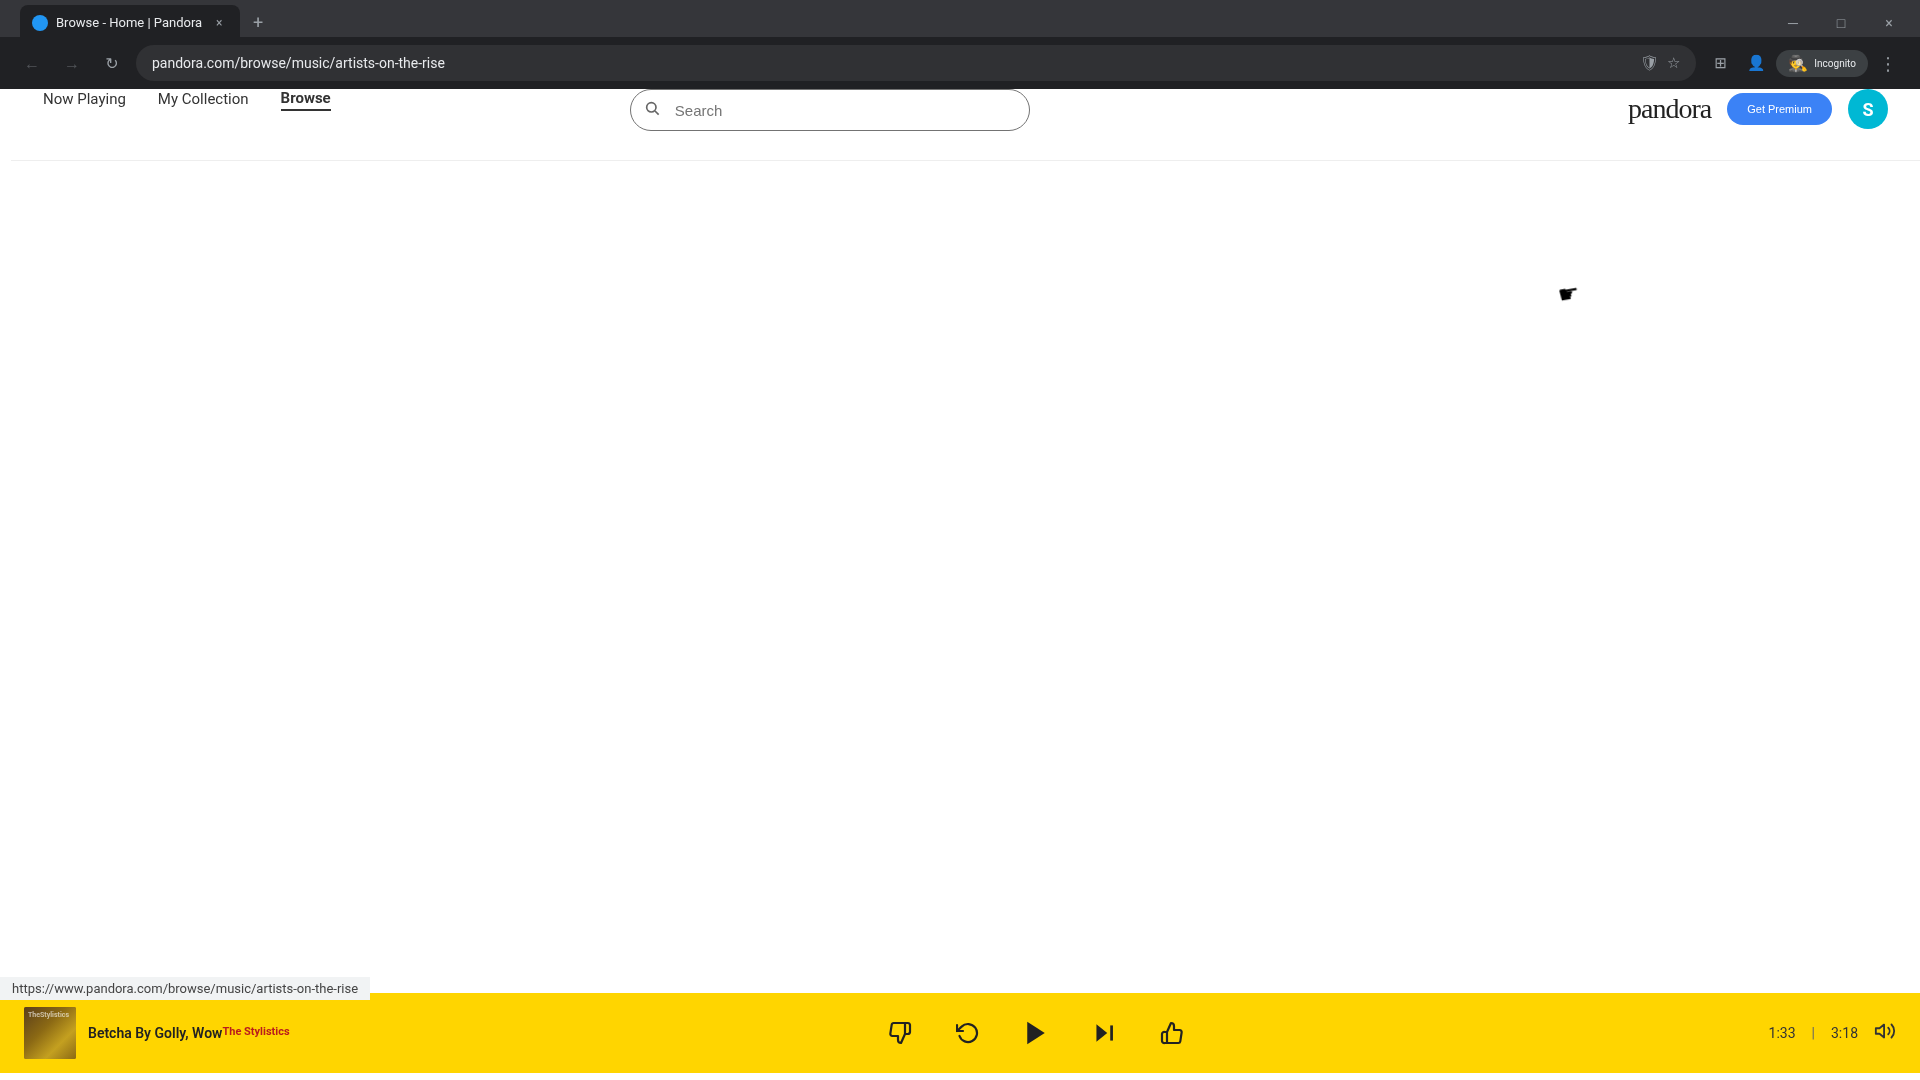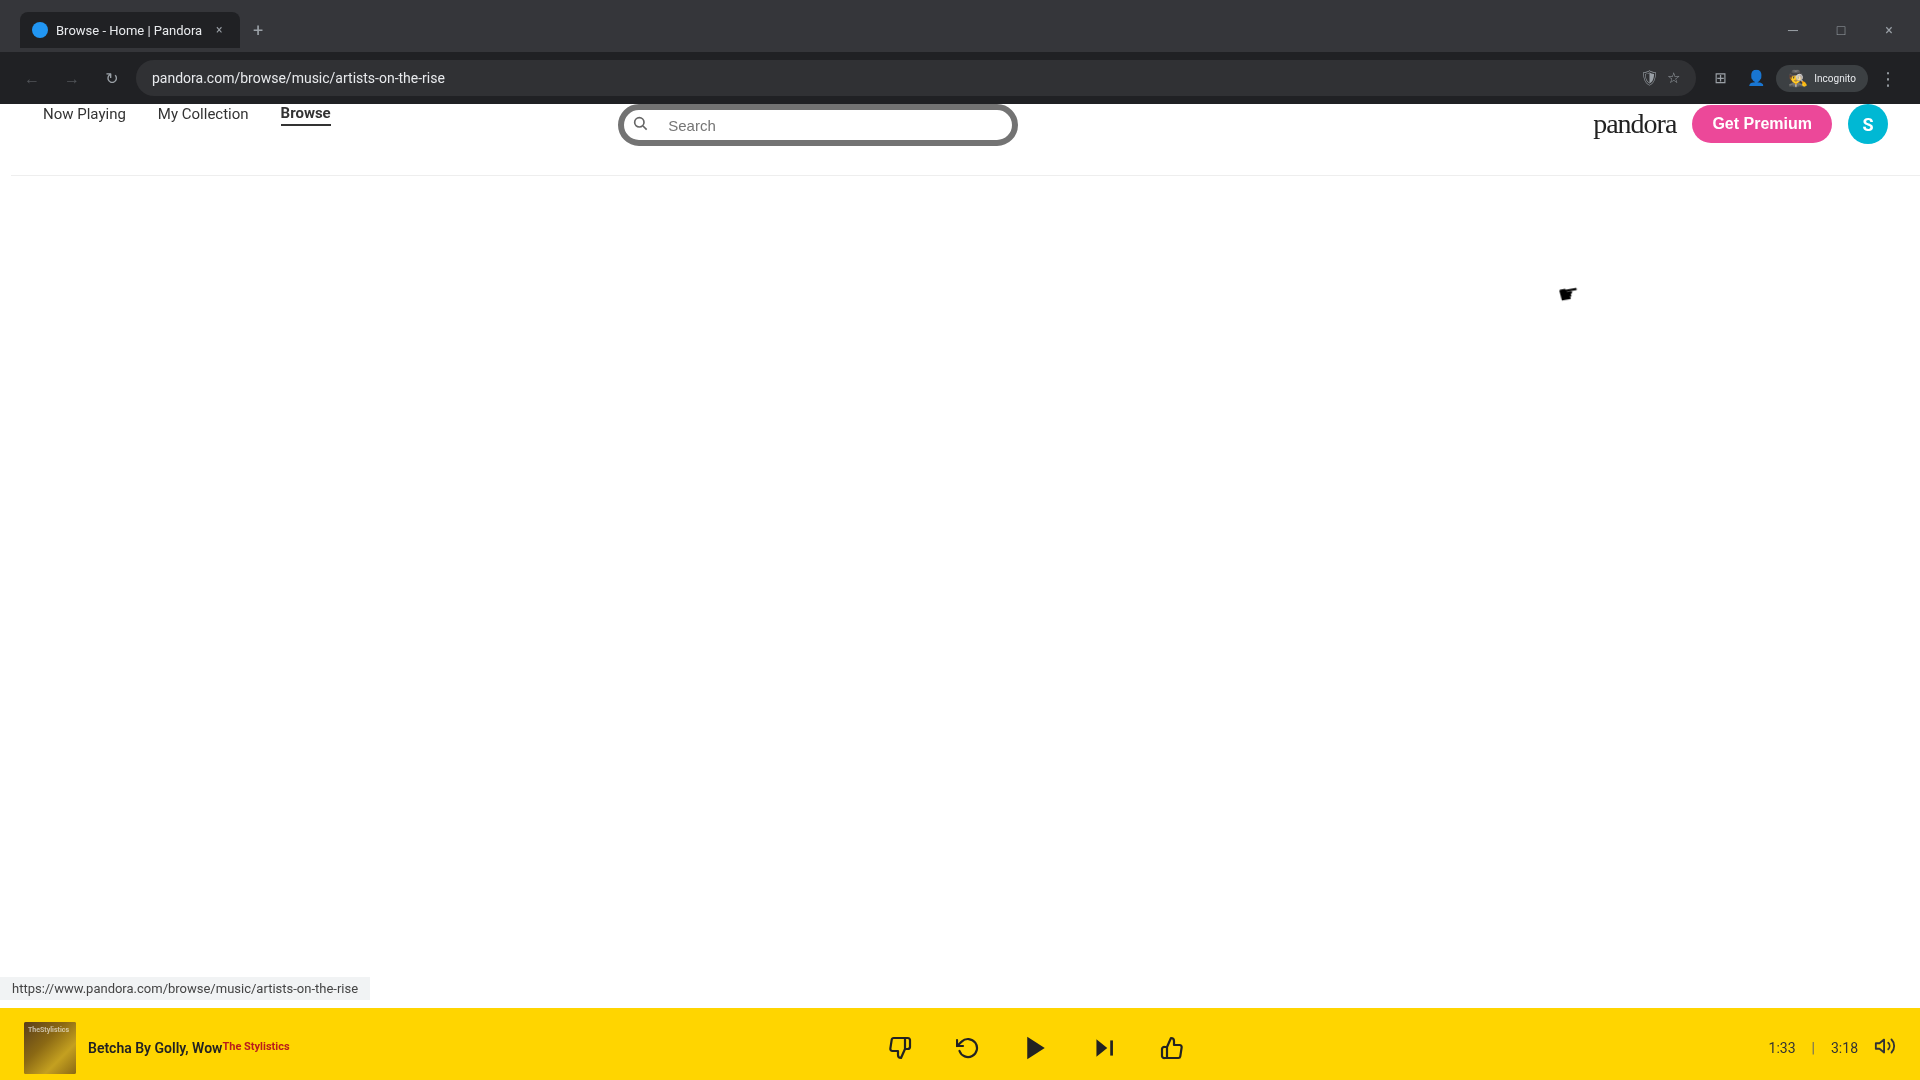--- a/index.html
+++ b/index.html
@@ -1,20 +1,20 @@
 <!DOCTYPE html>
 <html><head>
   <meta charset="utf-8">
   <style>
     * { margin: 0; padding: 0; box-sizing: border-box; }
     body { font-family: -apple-system, BlinkMacSystemFont, 'Segoe UI', Roboto, sans-serif; background: #fff; overflow: hidden; width: 1920px; height: 1080px; }
 
     
     .browser-chrome { background: #202124; width: 100%; }
-    .browser-tab-bar { display: flex; align-items: center; padding: 8px 0 0 0; background: #35363a; height: 52px; }
+    .browser-tab-bar { display: flex; align-items: center; padding: 8px 0 0 0; background: #35363a; height: 37px; }
     .browser-tab-spacer { width: 20px; }
     .browser-tab { display: flex; align-items: center; background: #202124; border-radius: 8px 8px 0 0; padding: 0 12px; height: 36px; min-width: 220px; max-width: 280px; gap: 8px; }
     .browser-tab-favicon { width: 16px; height: 16px; background: #2196F3; border-radius: 50%; flex-shrink: 0; }
     .browser-tab-title { font-size: 13px; color: #e8eaed; white-space: nowrap; overflow: hidden; text-overflow: ellipsis; flex: 1; }
     .browser-tab-close { width: 18px; height: 18px; border-radius: 50%; display: flex; align-items: center; justify-content: center; color: #9aa0a6; font-size: 12px; cursor: pointer; flex-shrink: 0; }
     .new-tab-btn { width: 28px; height: 28px; border-radius: 50%; display: flex; align-items: center; justify-content: center; color: #9aa0a6; font-size: 18px; cursor: pointer; margin-left: 4px; }
     .browser-window-controls { margin-left: auto; display: flex; align-items: center; gap: 2px; padding-right: 8px; }
     .win-btn { width: 46px; height: 36px; display: flex; align-items: center; justify-content: center; color: #9aa0a6; cursor: pointer; font-size: 14px; }
 
     .browser-nav-bar { display: flex; align-items: center; background: #202124; padding: 8px 16px; gap: 8px; height: 52px; }
@@ -32,25 +32,25 @@
 
     
     .pandora-app { width: 100%; height: calc(1080px - 96px); display: flex; flex-direction: column; background: #fff; }
 
     
     .top-nav { display: flex; align-items: flex-start; padding: 0 32px; height: 72px; border-bottom: 1px solid #eee; margin-left: 11px; }
     .nav-links { display: flex; gap: 32px; align-items: center; }
     .nav-link { font-size: 15px; color: #333; text-decoration: none; cursor: pointer; padding-bottom: 2px; }
     .nav-link.active { font-weight: 700; border-bottom: 2px solid #333; }
     .search-bar { flex: 1; max-width: 400px; margin: 0 auto; position: relative; }
-    .search-input { width: 100%; height: 42px; border: 6px solid #737373; border-radius: 21px; padding: 0 16px 0 44px; font-size: 15px; color: #333; background: #fff; outline: none; }
+    .search-input { width: 100%; height: 42px; border: 1px solid #737373; border-radius: 21px; padding: 0 16px 0 44px; font-size: 15px; color: #333; background: #fff; outline: none; }
     .search-icon-wrap { position: absolute; left: 14px; top: 50%; transform: translateY(-50%); color: #666; font-size: 16px; }
     .nav-right { display: flex; align-items: center; gap: 16px; margin-left: auto; }
     .pandora-logo { font-size: 28px; color: #222; font-family: Georgia, serif; letter-spacing: -1px; }
-    .get-premium-btn { background: #ec4899; color: #fff; border: none; border-radius: 20px; padding: 10px 20px; font-size: 16px; font-weight: 700; cursor: pointer; }
+    .get-premium-btn { background: #3b82f6; color: #fff; border: none; border-radius: 20px; padding: 10px 20px; font-size: 11px; font-weight: 400; cursor: pointer; }
     .user-avatar { width: 40px; height: 40px; border-radius: 50%; background: #00b8d4; display: flex; align-items: center; justify-content: center; color: white; font-weight: bold; font-size: 18px; cursor: pointer; }
 
     
     .main-content { flex: 1; background: #fff; overflow: hidden; }
 
     
     .player-bar { background: #ffd500; height: 80px; width: 100%; display: flex; padding: 0 24px; position: relative; }
     .player-left { display: flex; align-items: center; gap: 12px; width: 280px; }
     .album-art { width: 52px; height: 52px; background: #8B6914; flex-shrink: 0; overflow: hidden; border-radius: 2px; display: flex; align-items: center; justify-content: center; }
     .album-art-inner { width: 100%; height: 100%; background: linear-gradient(135deg, #5a3e1b 0%, #8B6914 40%, #c4a020 70%, #8B6914 100%); position: relative; }

